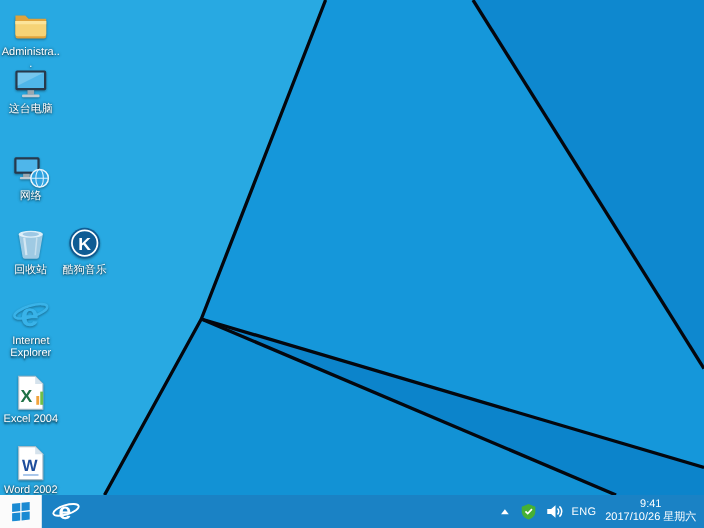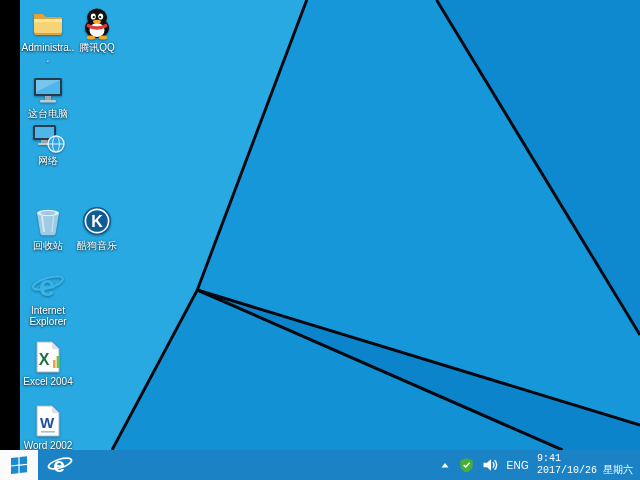--- a/index.html
+++ b/index.html
@@ -1,36 +1,36 @@
 <!DOCTYPE html>
 <html><head>
 <meta charset="utf-8">
 <style>
   html,body{margin:0;padding:0;background:#000;}
   .screen{position:relative;width:640px;height:480px;overflow:hidden;
           font-family:"Liberation Sans","DejaVu Sans",sans-serif;
           -webkit-font-smoothing:antialiased;}
-  .desktop{position:absolute;left:0;top:0;right:0;bottom:30px;overflow:hidden;margin-left:20px;}
+  .desktop{position:absolute;left:0;top:0;right:0;bottom:30px;overflow:hidden;}
   .wall{position:absolute;left:0;top:0;width:100%;height:100%;display:block;}
   .dicon{position:absolute;width:54px;text-align:center;cursor:default;}
   .dicon .ig{display:block;margin:0 auto;width:34px;height:34px;
              filter:drop-shadow(0 1px 1px rgba(0,0,0,.35));}
   .ilabel{margin-top:2px;font-size:10px;line-height:11px;color:#fff;
           text-shadow:0 1px 2px rgba(0,0,0,.7),0 0 3px rgba(0,0,0,.45);
           word-wrap:break-word;}
   .taskbar{position:absolute;left:0;right:0;bottom:0;height:30px;background:#1a82c5;
            display:flex;align-items:center;}
   .start{width:38px;height:30px;background:#fbfbfb;display:flex;align-items:center;
          justify-content:center;flex:0 0 auto;}
   .tb-ie{width:34px;height:30px;margin-left:5px;display:flex;align-items:center;
          justify-content:center;flex:0 0 auto;}
   .tray{margin-left:auto;display:flex;align-items:center;gap:8px;padding-right:7px;color:#ffffff;}
   .tray svg{display:block;}
   .lang{font-size:10px;letter-spacing:.3px;}
-  .clock{font-size:10px;line-height:12px;white-space:nowrap;font-family:Liberation Mono, monospace;}
+  .clock{text-align:center;font-size:10px;line-height:12px;white-space:nowrap;}
 </style>
 </head>
 <body>
 
 <div class="screen">
 
   <div class="desktop">
 
     <svg class="wall" viewBox="0 0 640 450" preserveAspectRatio="none">
       <polygon points="0,0 296,0 183,290 95,450 0,450" fill="#28a9e2"></polygon>
@@ -48,32 +48,32 @@
 
     <div class="dicon" style="left:1px;top:6px">
       <svg class="ig" viewBox="0 0 34 34">
         <path d="M3,8 h9 l3,3 h16 v16 a2,2 0 0 1 -2,2 H5 a2,2 0 0 1 -2,-2 z" fill="#e0a33c"></path>
         <path d="M3,13 h28 v12 a2,2 0 0 1 -2,2 H5 a2,2 0 0 1 -2,-2 z" fill="#f6d376"></path>
         <path d="M3,13 h28 v3 H3 z" fill="#fce49a"></path>
       </svg>
       <div class="ilabel">Administra...</div>
     </div>
 
-    <div class="dicon" style="left:1px;top:72px">
+    <div class="dicon" style="left:1px;top:58px">
       <svg class="ig" viewBox="0 0 34 34">
         <rect x="3" y="6" width="28" height="18" rx="1.5" fill="#27394c"></rect>
         <rect x="5" y="8" width="24" height="14" fill="#4fb6ea"></rect>
         <polygon points="5,8 29,8 5,20" fill="#ffffff" opacity="0.22"></polygon>
         <rect x="14" y="24" width="6" height="4" fill="#9aa7b0"></rect>
         <rect x="9" y="28" width="16" height="2.5" rx="1" fill="#c2cbd1"></rect>
       </svg>
       <div class="ilabel">这台电脑</div>
     </div>
 
-    <div class="dicon" style="left:1px;top:119px">
+    <div class="dicon" style="left:1px;top:137px">
       <svg class="ig" viewBox="0 0 34 34">
         <rect x="2" y="6" width="23" height="15" rx="1.5" fill="#27394c"></rect>
         <rect x="4" y="8" width="19" height="11" fill="#4fb6ea"></rect>
         <rect x="10" y="21" width="6" height="3" fill="#9aa7b0"></rect>
         <rect x="7" y="24" width="12" height="2" rx="1" fill="#c2cbd1"></rect>
         <circle cx="25" cy="25" r="8" fill="#2fa3e0" stroke="#eaf6fd" stroke-width="1.4"></circle>
         <ellipse cx="25" cy="25" rx="3.4" ry="8" fill="none" stroke="#d9f0fb" stroke-width="1"></ellipse>
         <line x1="17" y1="25" x2="33" y2="25" stroke="#d9f0fb" stroke-width="1"></line>
       </svg>
       <div class="ilabel">网络</div>
@@ -112,36 +112,20 @@
     <div class="dicon" style="left:1px;top:404px">
       <svg class="ig" viewBox="0 0 34 34">
         <path d="M6,2 h15 l7,7 v23 H6 z" fill="#ffffff" stroke="#a9bcc8" stroke-width="1"></path>
         <path d="M21,2 l7,7 h-7 z" fill="#d5e2ec"></path>
         <text x="16" y="24" text-anchor="middle" font-size="15" font-weight="bold" fill="#1f4e9c" font-family="Liberation Sans, sans-serif">W</text>
         <rect x="10" y="27" width="14" height="1.6" fill="#9fc0e8"></rect>
       </svg>
       <div class="ilabel">Word 2002</div>
     </div>
 
-    <div class="dicon" style="left:50px;top:6px">
-      <svg class="ig" viewBox="0 0 34 34">
-        <ellipse cx="17" cy="11.5" rx="10" ry="9" fill="#101010"></ellipse>
-        <ellipse cx="17" cy="22" rx="12" ry="10" fill="#101010"></ellipse>
-        <ellipse cx="17" cy="24" rx="7.5" ry="7" fill="#ffffff"></ellipse>
-        <ellipse cx="13.3" cy="10.5" rx="2.5" ry="3.1" fill="#ffffff"></ellipse>
-        <ellipse cx="20.7" cy="10.5" rx="2.5" ry="3.1" fill="#ffffff"></ellipse>
-        <circle cx="13.8" cy="11" r="1.1" fill="#000000"></circle>
-        <circle cx="20.2" cy="11" r="1.1" fill="#000000"></circle>
-        <ellipse cx="17" cy="15.6" rx="4" ry="1.9" fill="#f9a825"></ellipse>
-        <path d="M7.5,17.5 q9.5,5.5 19,0 l1,3.2 q-10.5,6 -21,0 z" fill="#e53935"></path>
-        <ellipse cx="11" cy="31.6" rx="4.2" ry="2" fill="#f9a825"></ellipse>
-        <ellipse cx="23" cy="31.6" rx="4.2" ry="2" fill="#f9a825"></ellipse>
-      </svg>
-      <div class="ilabel">腾讯QQ</div>
-    </div>
 
 
 
     <div class="dicon" style="left:50px;top:204px">
       <svg class="ig" viewBox="0 0 34 34">
         <circle cx="17" cy="17" r="14" fill="#0f5c94"></circle>
         <circle cx="17" cy="17" r="11.6" fill="none" stroke="#ffffff" stroke-width="1.6"></circle>
         <text x="17" y="23" text-anchor="middle" font-size="16" font-weight="bold" fill="#ffffff" font-family="Liberation Sans, sans-serif">K</text>
       </svg>
       <div class="ilabel">酷狗音乐</div>

